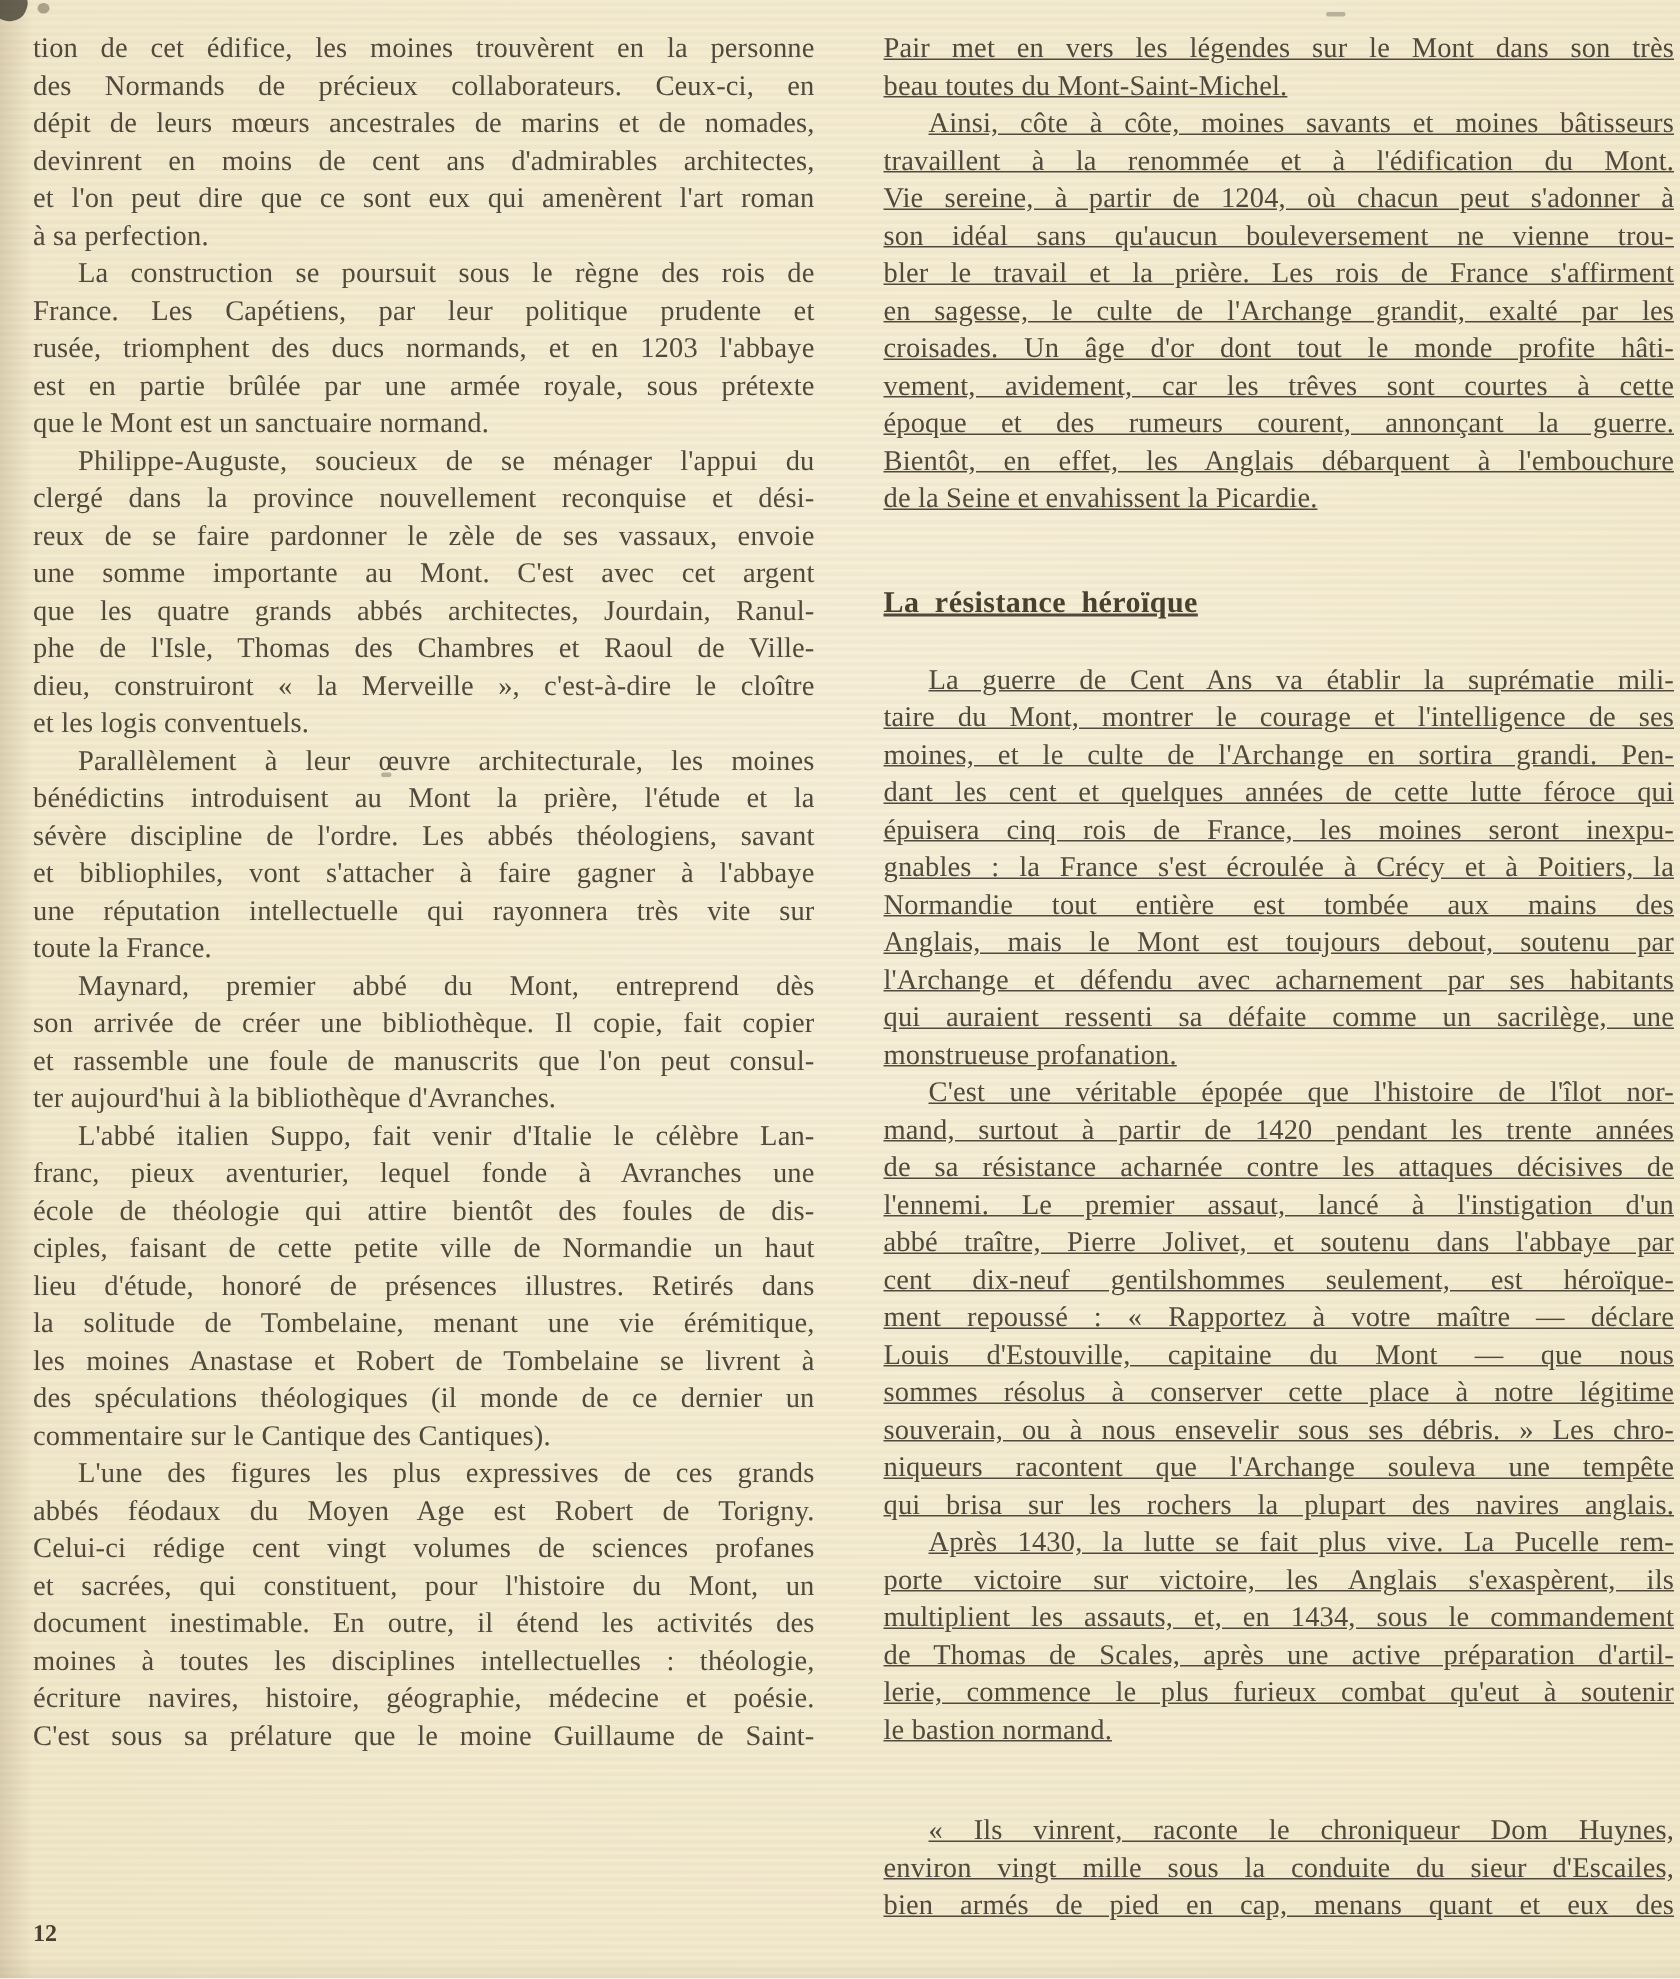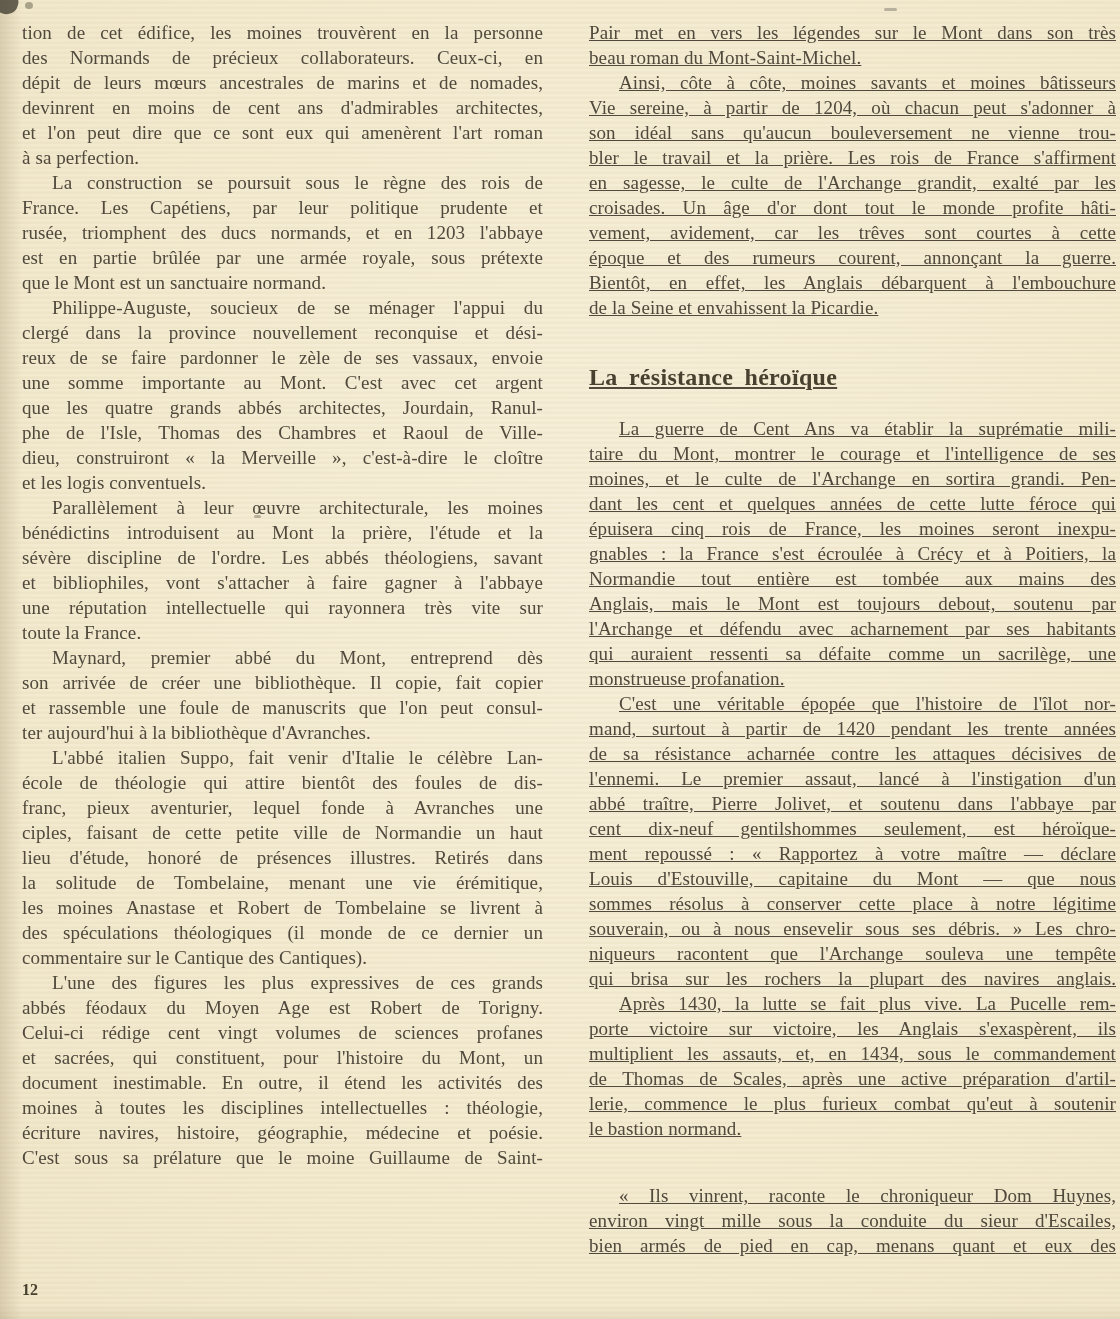--- a/index.html
+++ b/index.html
@@ -46,21 +46,21 @@
   .line{
     font-size:19px;line-height:25px;
     letter-spacing:0.1px;
     text-align:justify;text-align-last:justify;
     white-space:normal;
   }
   .line.final{text-align-last:left;}
   .line.indent{padding-left:30px;}
   .heading{
     margin:42px 0 24px 0;
-    font-size:24px;line-height:30px;font-weight:700;
+    font-size:20px;line-height:30px;font-weight:700;
     color:#48412f;letter-spacing:0.3px;word-spacing:5px;
   }
   .page-number{
     position:absolute;left:22px;top:1278px;
     font-size:16px;line-height:24px;font-weight:700;color:#48412f;
   }
 </style>
 </head>
 <body>
 
@@ -105,22 +105,22 @@
           <div class="line final">toute la France.</div>
         </div>
         <div class="para">
           <div class="line indent">Maynard, premier abbé du Mont, entreprend dès</div>
           <div class="line">son arrivée de créer une bibliothèque. Il copie, fait copier</div>
           <div class="line">et rassemble une foule de manuscrits que l'on peut consul-</div>
           <div class="line final">ter aujourd'hui à la bibliothèque d'Avranches.</div>
         </div>
         <div class="para">
           <div class="line indent">L'abbé italien Suppo, fait venir d'Italie le célèbre Lan-</div>
+          <div class="line">franc, pieux aventurier, lequel fonde à Avranches une</div>
           <div class="line">école de théologie qui attire bientôt des foules de dis-</div>
-          <div class="line">franc, pieux aventurier, lequel fonde à Avranches une</div>
           <div class="line">ciples, faisant de cette petite ville de Normandie un haut</div>
           <div class="line">lieu d'étude, honoré de présences illustres. Retirés dans</div>
           <div class="line">la solitude de Tombelaine, menant une vie érémitique,</div>
           <div class="line">les moines Anastase et Robert de Tombelaine se livrent à</div>
           <div class="line">des spéculations théologiques (il monde de ce dernier un</div>
           <div class="line final">commentaire sur le Cantique des Cantiques).</div>
         </div>
         <div class="para">
           <div class="line indent">L'une des figures les plus expressives de ces grands</div>
           <div class="line">abbés féodaux du Moyen Age est Robert de Torigny.</div>
@@ -128,24 +128,25 @@
           <div class="line">et sacrées, qui constituent, pour l'histoire du Mont, un</div>
           <div class="line">document inestimable. En outre, il étend les activités des</div>
           <div class="line">moines à toutes les disciplines intellectuelles : théologie,</div>
           <div class="line">écriture navires, histoire, géographie, médecine et poésie.</div>
           <div class="line">C'est sous sa prélature que le moine Guillaume de Saint-</div>
         </div>
       </div>
     <div class="col right" id="col-right">
         <div class="para">
           <div class="line">Pair met en vers les légendes sur le Mont dans son très</div>
-          <div class="line final">beau roman du Mont-Saint-Michel.</div>
+          <div class="line final">beau toutes du Mont-Saint-Michel.</div>
         </div>
         <div class="para">
           <div class="line indent">Ainsi, côte à côte, moines savants et moines bâtisseurs</div>
+          <div class="line">travaillent à la renommée et à l'édification du Mont.</div>
           <div class="line">Vie sereine, à partir de 1204, où chacun peut s'adonner à</div>
           <div class="line">son idéal sans qu'aucun bouleversement ne vienne trou-</div>
           <div class="line">bler le travail et la prière. Les rois de France s'affirment</div>
           <div class="line">en sagesse, le culte de l'Archange grandit, exalté par les</div>
           <div class="line">croisades. Un âge d'or dont tout le monde profite hâti-</div>
           <div class="line">vement, avidement, car les trêves sont courtes à cette</div>
           <div class="line">époque et des rumeurs courent, annonçant la guerre.</div>
           <div class="line">Bientôt, en effet, les Anglais débarquent à l'embouchure</div>
           <div class="line final">de la Seine et envahissent la Picardie.</div>
         </div>

